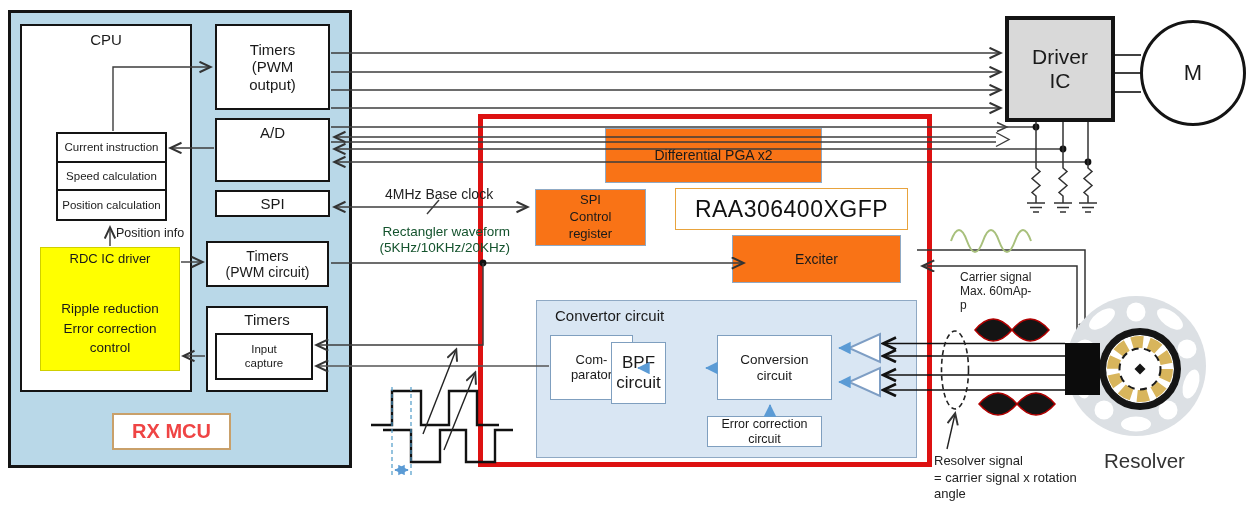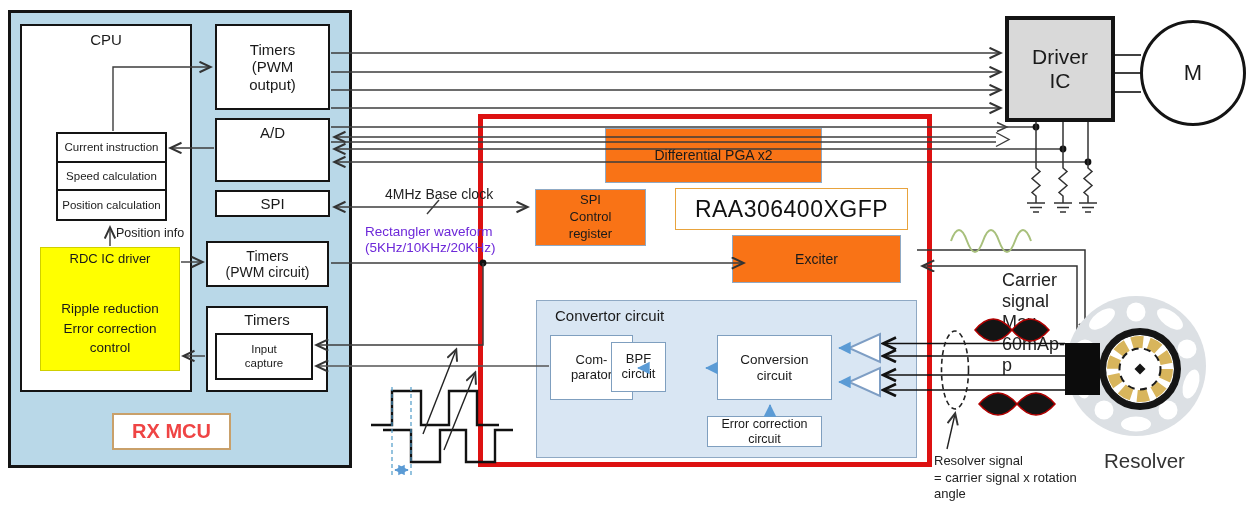--- a/index.html
+++ b/index.html
@@ -103,21 +103,21 @@
   <div class="abs chipbox" style="left:536px;top:300px;width:381px;height:158px;background:#D9E6F3;border:1px solid #8FA9C4">
     <div class="lbl" style="left:18px;top:6px;font-size:15px">
       <span>Convertor circuit</span>
     </div>
   </div>
 
   <div class="box whitechip" style="left:550px;top:335px;width:83px;height:65px;font-size:13px">
     <span style="display:block">Com-</span>
     <span style="display:block">parator</span>
   </div>
-  <div class="box whitechip" style="left:611px;top:342px;width:55px;height:50px;font-size:13px">
+  <div class="box whitechip" style="left:611px;top:342px;width:55px;height:62px;font-size:17px">
     <span style="display:block">BPF</span>
     <span style="display:block">circuit</span>
   </div>
   <div class="box whitechip" style="left:717px;top:335px;width:115px;height:65px;font-size:13.5px">
     <span style="display:block">Conversion</span>
     <span style="display:block">circuit</span>
   </div>
   <div class="box whitechip" style="left:707px;top:416px;width:115px;height:31px;font-size:12.5px;line-height:1.15">
     <span style="display:block">Error correction</span>
     <span style="display:block">circuit</span>
@@ -127,25 +127,25 @@
     <span style="display:block">Driver</span>
     <span style="display:block">IC</span>
   </div>
   <div class="box" style="left:1140px;top:20px;width:106px;height:106px;border:3px solid #141414;border-radius:50%;font-size:22px">
     <span>M</span>
   </div>
 
   <div class="lbl" style="left:385px;top:186px;font-size:14px;color:#222">
     <span>4MHz Base clock</span>
   </div>
-  <div class="lbl" style="left:365px;top:224px;width:155px;font-size:13.5px;color:#6d28d9;text-align:left">
+  <div class="lbl" style="left:355px;top:224px;width:155px;font-size:13.5px;color:#14532d;text-align:right">
     <span style="display:block">Rectangler waveform</span>
     <span style="display:block">(5KHz/10KHz/20KHz)</span>
   </div>
-  <div class="lbl" style="left:1002px;top:270px;width:102px;font-size:18px;line-height:1.18;color:#222">
+  <div class="lbl" style="left:960px;top:270px;width:102px;font-size:12px;line-height:1.18;color:#222">
     <span style="display:block">Carrier signal</span>
     <span style="display:block">Max. 60mAp-</span>
     <span style="display:block">p</span>
   </div>
   <div class="lbl" style="left:934px;top:453px;width:175px;font-size:13px;line-height:1.28;color:#222">
     <span style="display:block">Resolver signal</span>
     <span style="display:block">= carrier signal x rotation</span>
     <span style="display:block">angle</span>
   </div>
   <div class="lbl" style="left:1104px;top:449px;font-size:20.5px;color:#333">

